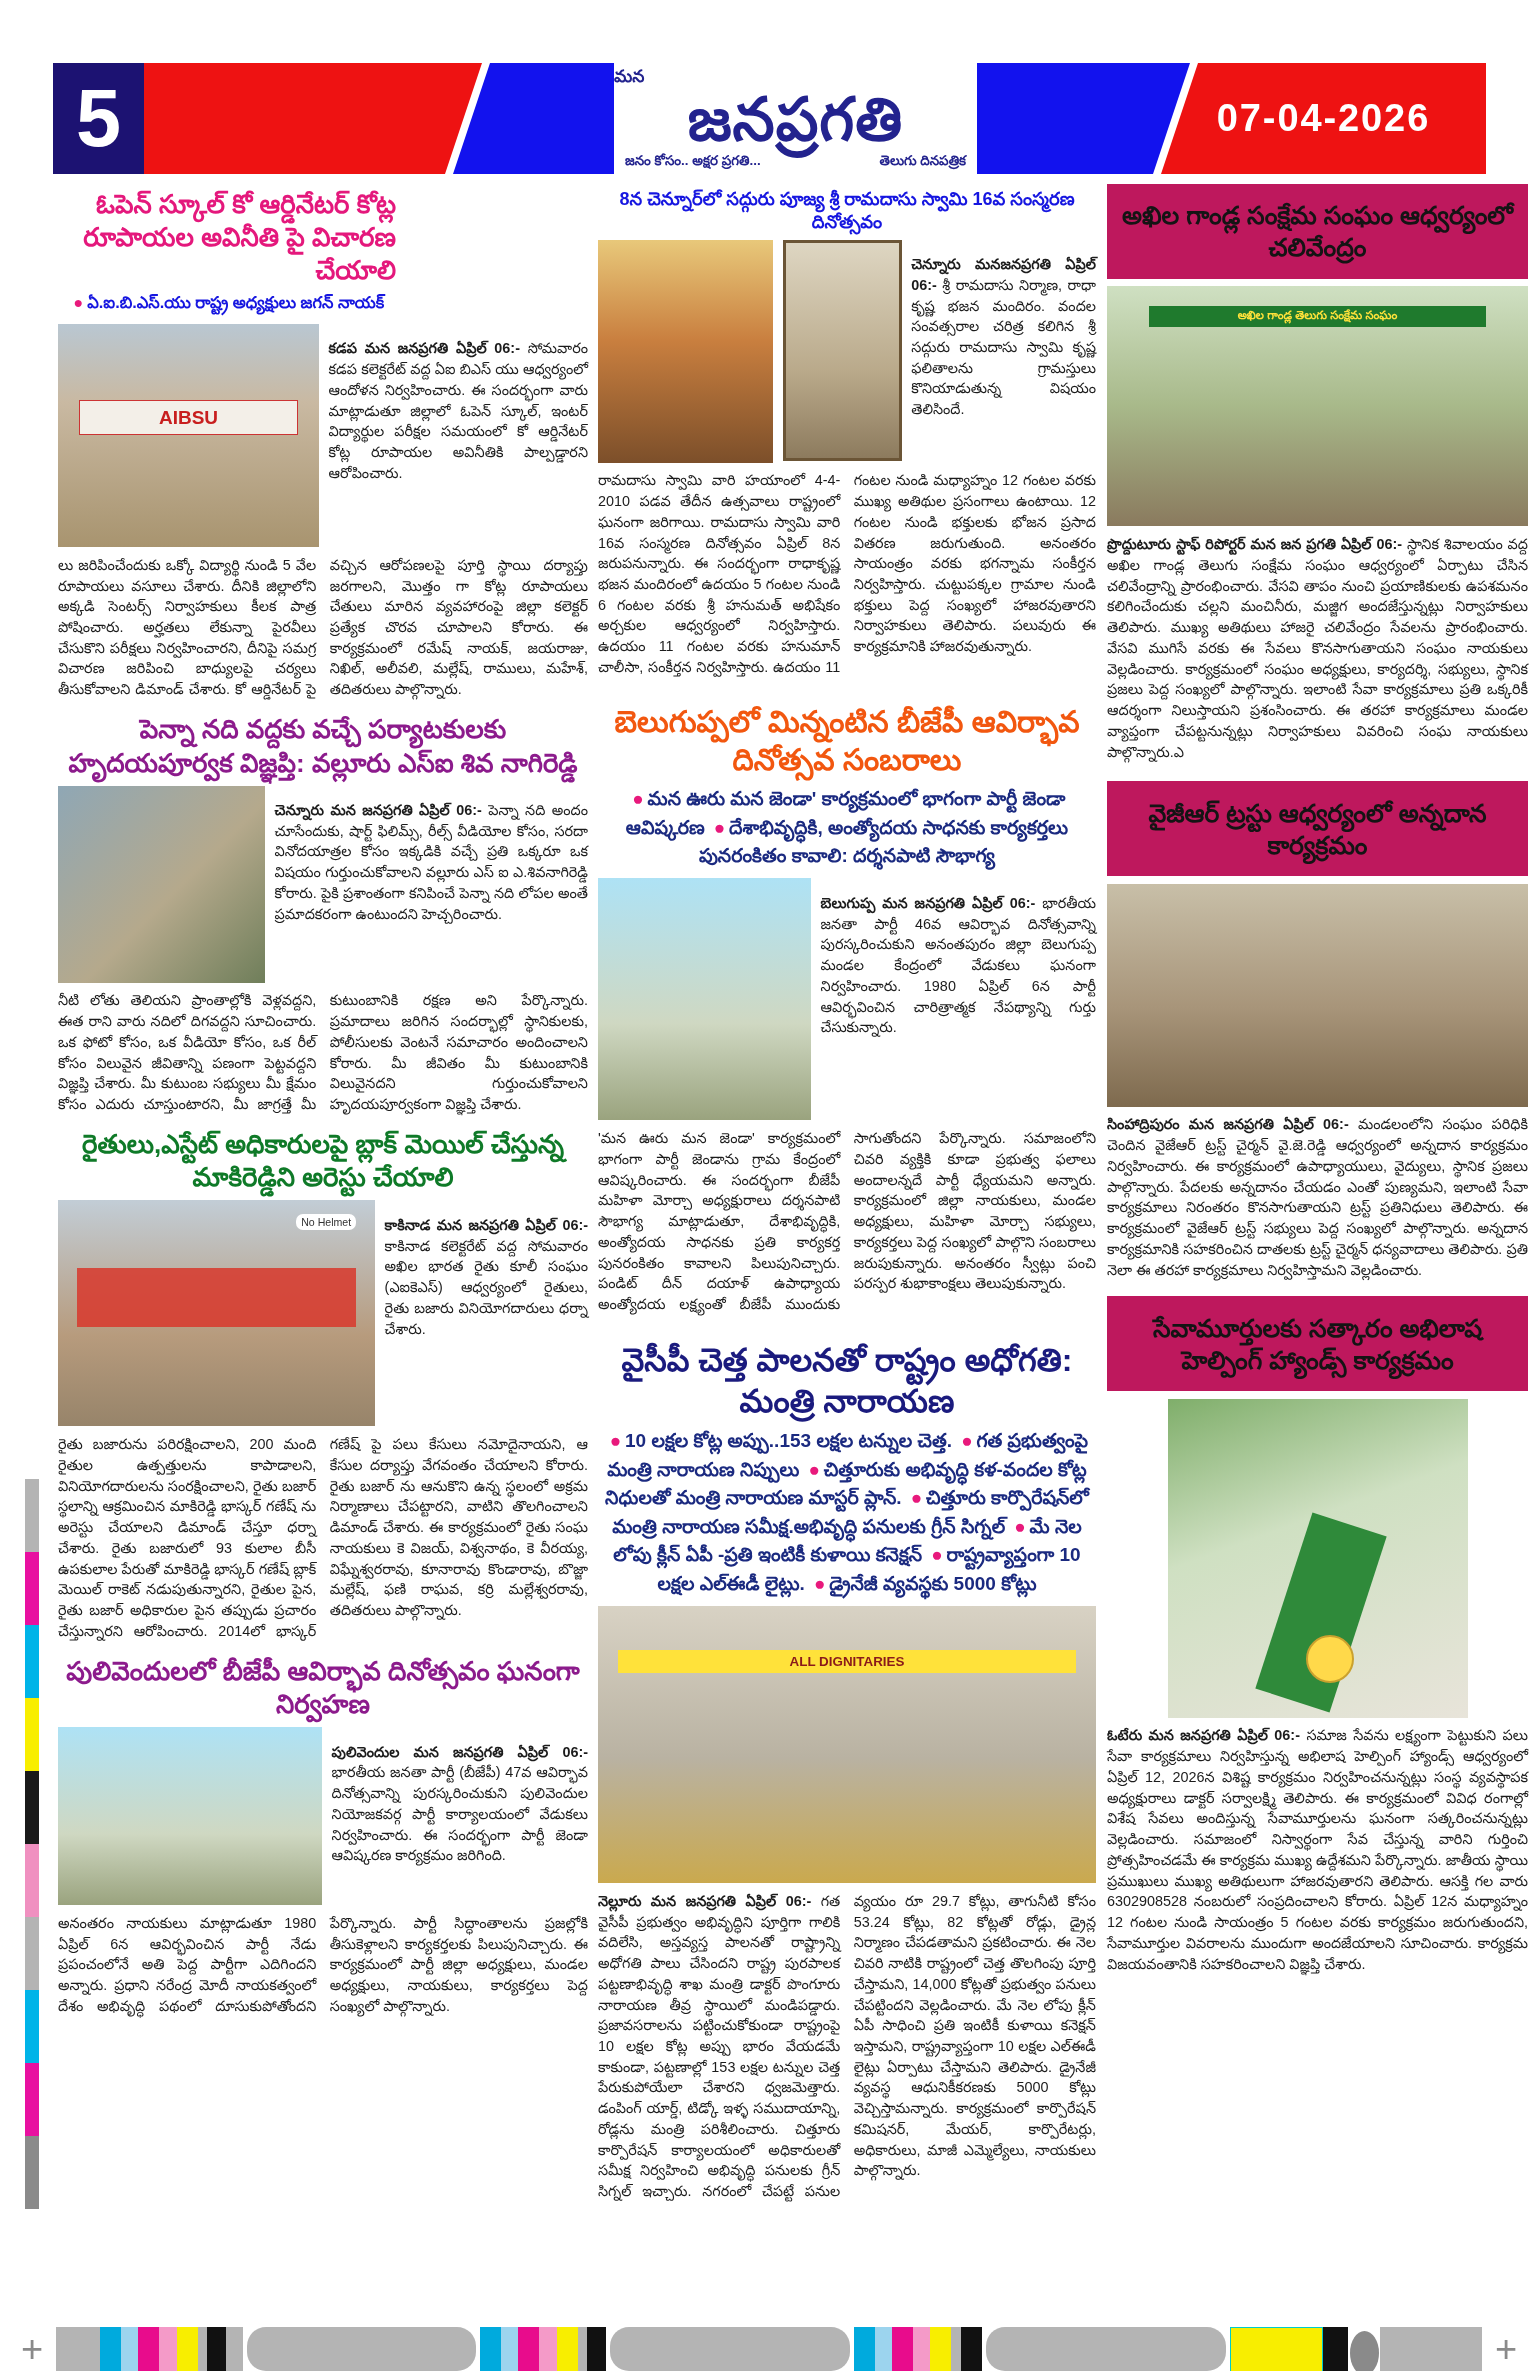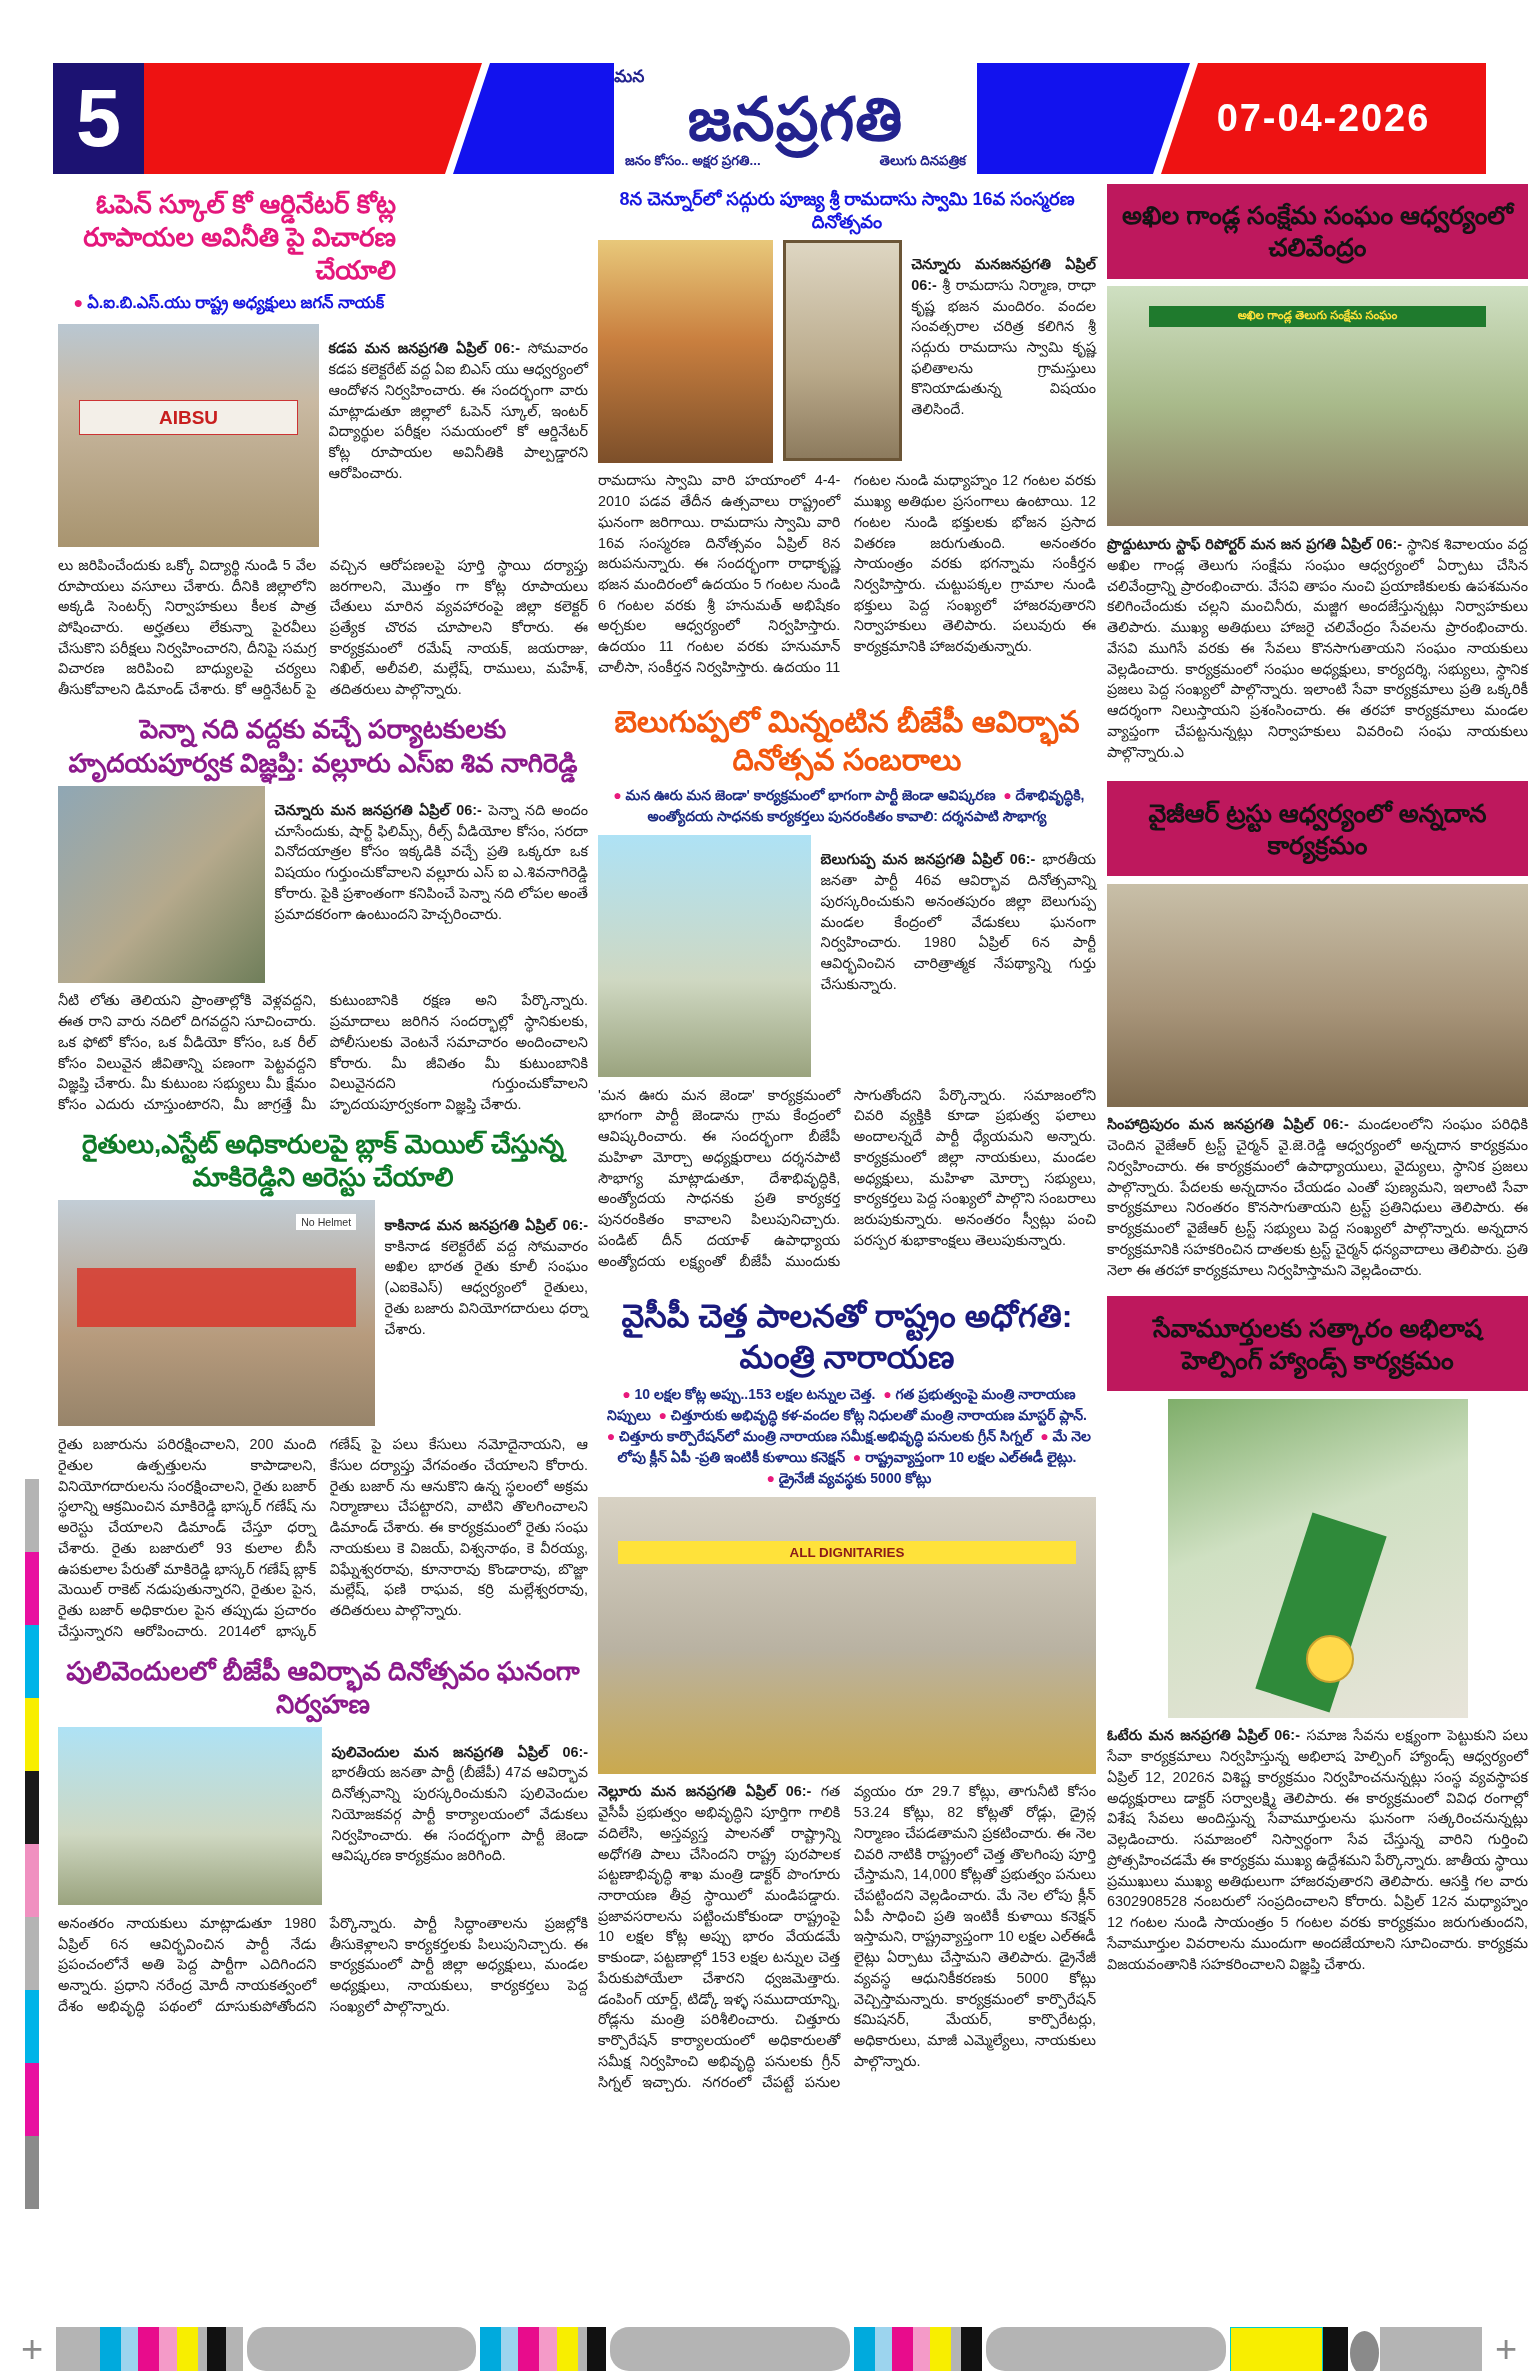--- a/index.html
+++ b/index.html
@@ -27,36 +27,36 @@
   .art{margin-bottom:13.4px;}
   .hl{font-weight:bold;text-align:center;line-height:1.28;margin:3.8px 0 5.8px 0;}
   .hl-pink{color:#e4187c;font-size:26px;width:338px;text-align:right;}
   .hl-purple{color:#8c1b8c;font-size:26px;}
   .hl-green{color:#0f7a28;font-size:26px;}
   .hl-blue{color:#1616e0;font-size:18px;text-align:center;}
   .hl-orange{color:#f2570f;font-size:30px;}
   .hl-navy{color:#1b1b7e;font-size:32px;}
   .hl-gbg{background:#be185d;color:#141414;font-size:25px;padding:15.4px 9.6px;margin:0 0 7.7px 0;}
   .byline{color:#1616e0;font-weight:bold;font-size:16.3px;text-align:center;width:338px;margin:0 0 7.7px 0;}
-  .bullets{color:#1b2a80;font-weight:bold;font-size:14px;text-align:center;line-height:1.5;margin:1.9px 0 7.7px 0;}
+  .bullets{color:#1b2a80;font-weight:bold;font-size:19px;text-align:center;line-height:1.5;margin:1.9px 0 7.7px 0;}
   .bdot{color:#e8197c;font-style:normal;margin:0 3.8px;}
   .body,.cols2{font-size:14.4px;line-height:1.44;text-align:justify;}
   .cols2{column-count:2;column-gap:13.4px;margin-top:7.7px;}
   .dl{font-weight:bold;}
   .prow{display:flex;gap:9.6px;align-items:flex-start;}
   .prow .txt{flex:1;}
   
   .photo{position:relative;overflow:hidden;flex:none;}
   .ph-crowd{background:linear-gradient(180deg,#b9c7d2 0%,#c9b9a2 35%,#a8946f 100%);}
   .ph-banner{position:absolute;left:8%;right:8%;top:34%;background:#f3efe8;border:1px solid #c33;
              color:#c81f1f;font-weight:bold;text-align:center;font-size:19px;padding:5.8px 0;}
   .ph-office{background:linear-gradient(135deg,#8fa7b5 0%,#b5a98c 55%,#6f7e5a 100%);}
   .ph-protest{background:linear-gradient(180deg,#c2cdd6 0%,#b79b7d 60%,#97846a 100%);}
   .ph-redbanner{position:absolute;left:6%;right:6%;top:30%;height:26%;background:#d8372b;opacity:.85;}
-  .ph-sign{position:absolute;right:6%;top:6%;background:#fff;color:#333;font-size:10.6px;padding:1.9px 4.8px;}
+  .ph-sign{position:absolute;right:6%;top:6%;background:#fff;color:#333;font-size:10.6px;padding:1.9px 4.8px;border-radius:7px;}
   .ph-temple{background:linear-gradient(180deg,#e8c87a 0%,#c97f3f 45%,#7c4f2a 100%);}
   .ph-portrait{background:linear-gradient(180deg,#ded6c2 0%,#b9a98a 60%,#8d7b5e 100%);border:3.8px solid #6b5536;}
   .ph-flag{background:linear-gradient(180deg,#aee2f5 0%,#cfd8c2 60%,#9aa37e 100%);}
   .ph-press{background:linear-gradient(180deg,#d8d2c4 0%,#b9b2a2 55%,#caa94e 100%);}
   .ph-ybanner{position:absolute;left:4%;right:4%;top:16%;background:#ffe23a;color:#8a1a1a;
               font-weight:bold;text-align:center;font-size:13.4px;padding:3.8px 0;}
   .ph-green{background:linear-gradient(180deg,#cfe0c2 0%,#a8b98a 50%,#8a7a5e 100%);}
   .ph-gbanner{position:absolute;left:10%;right:10%;top:8%;background:#1f7a2d;color:#ffe23a;
               font-weight:bold;text-align:center;font-size:11.5px;padding:2.9px 0;}
   .ph-yard{background:linear-gradient(180deg,#c8bfa8 0%,#a8957a 55%,#7e6a4e 100%);}

